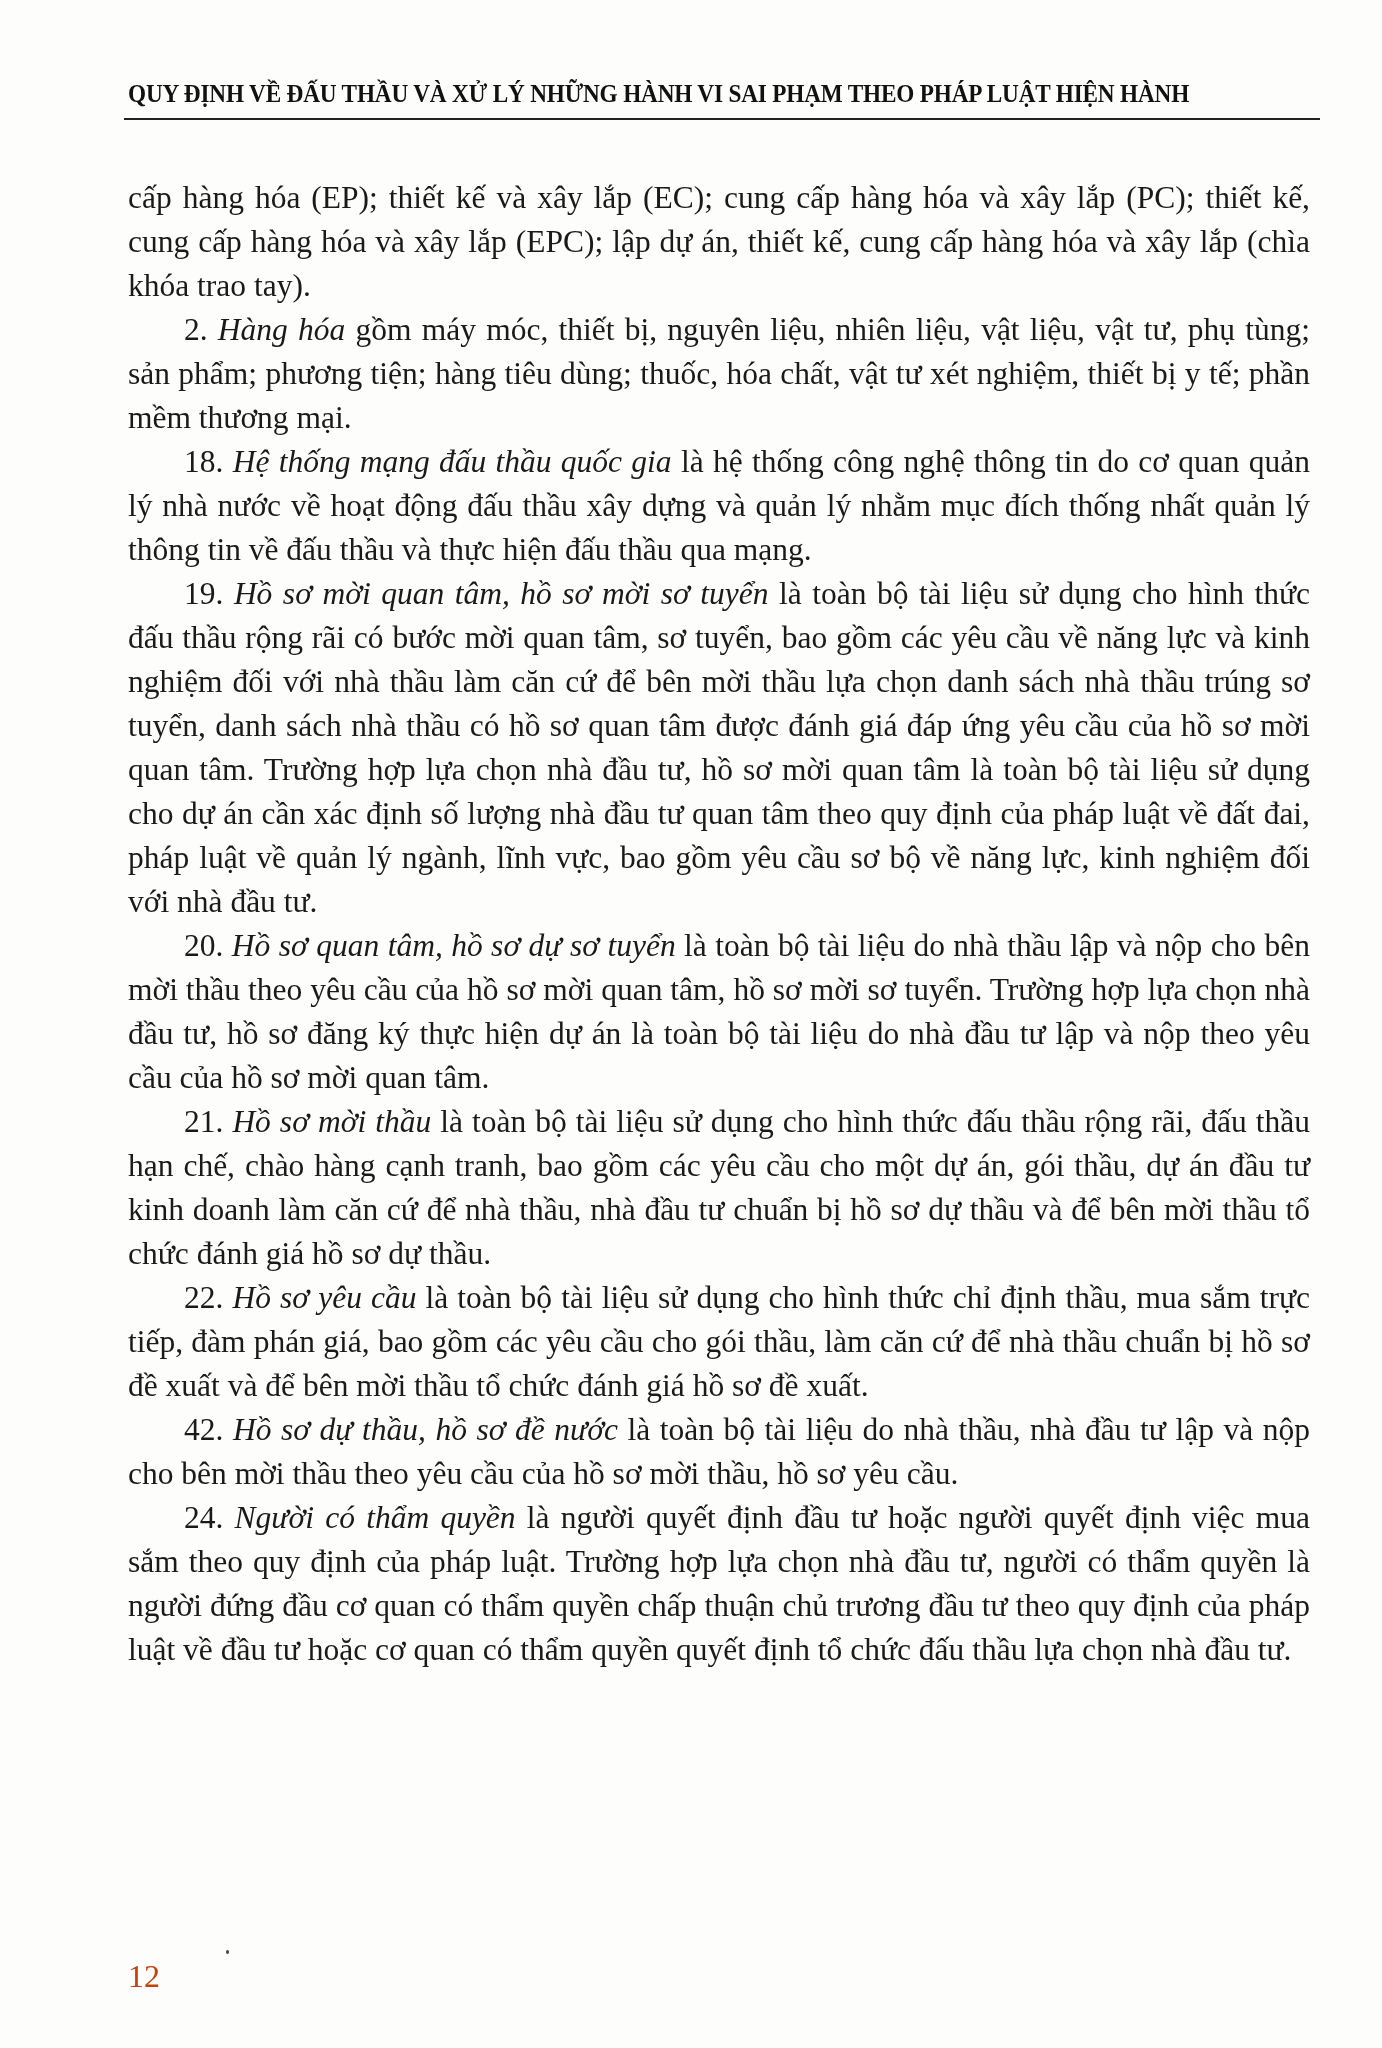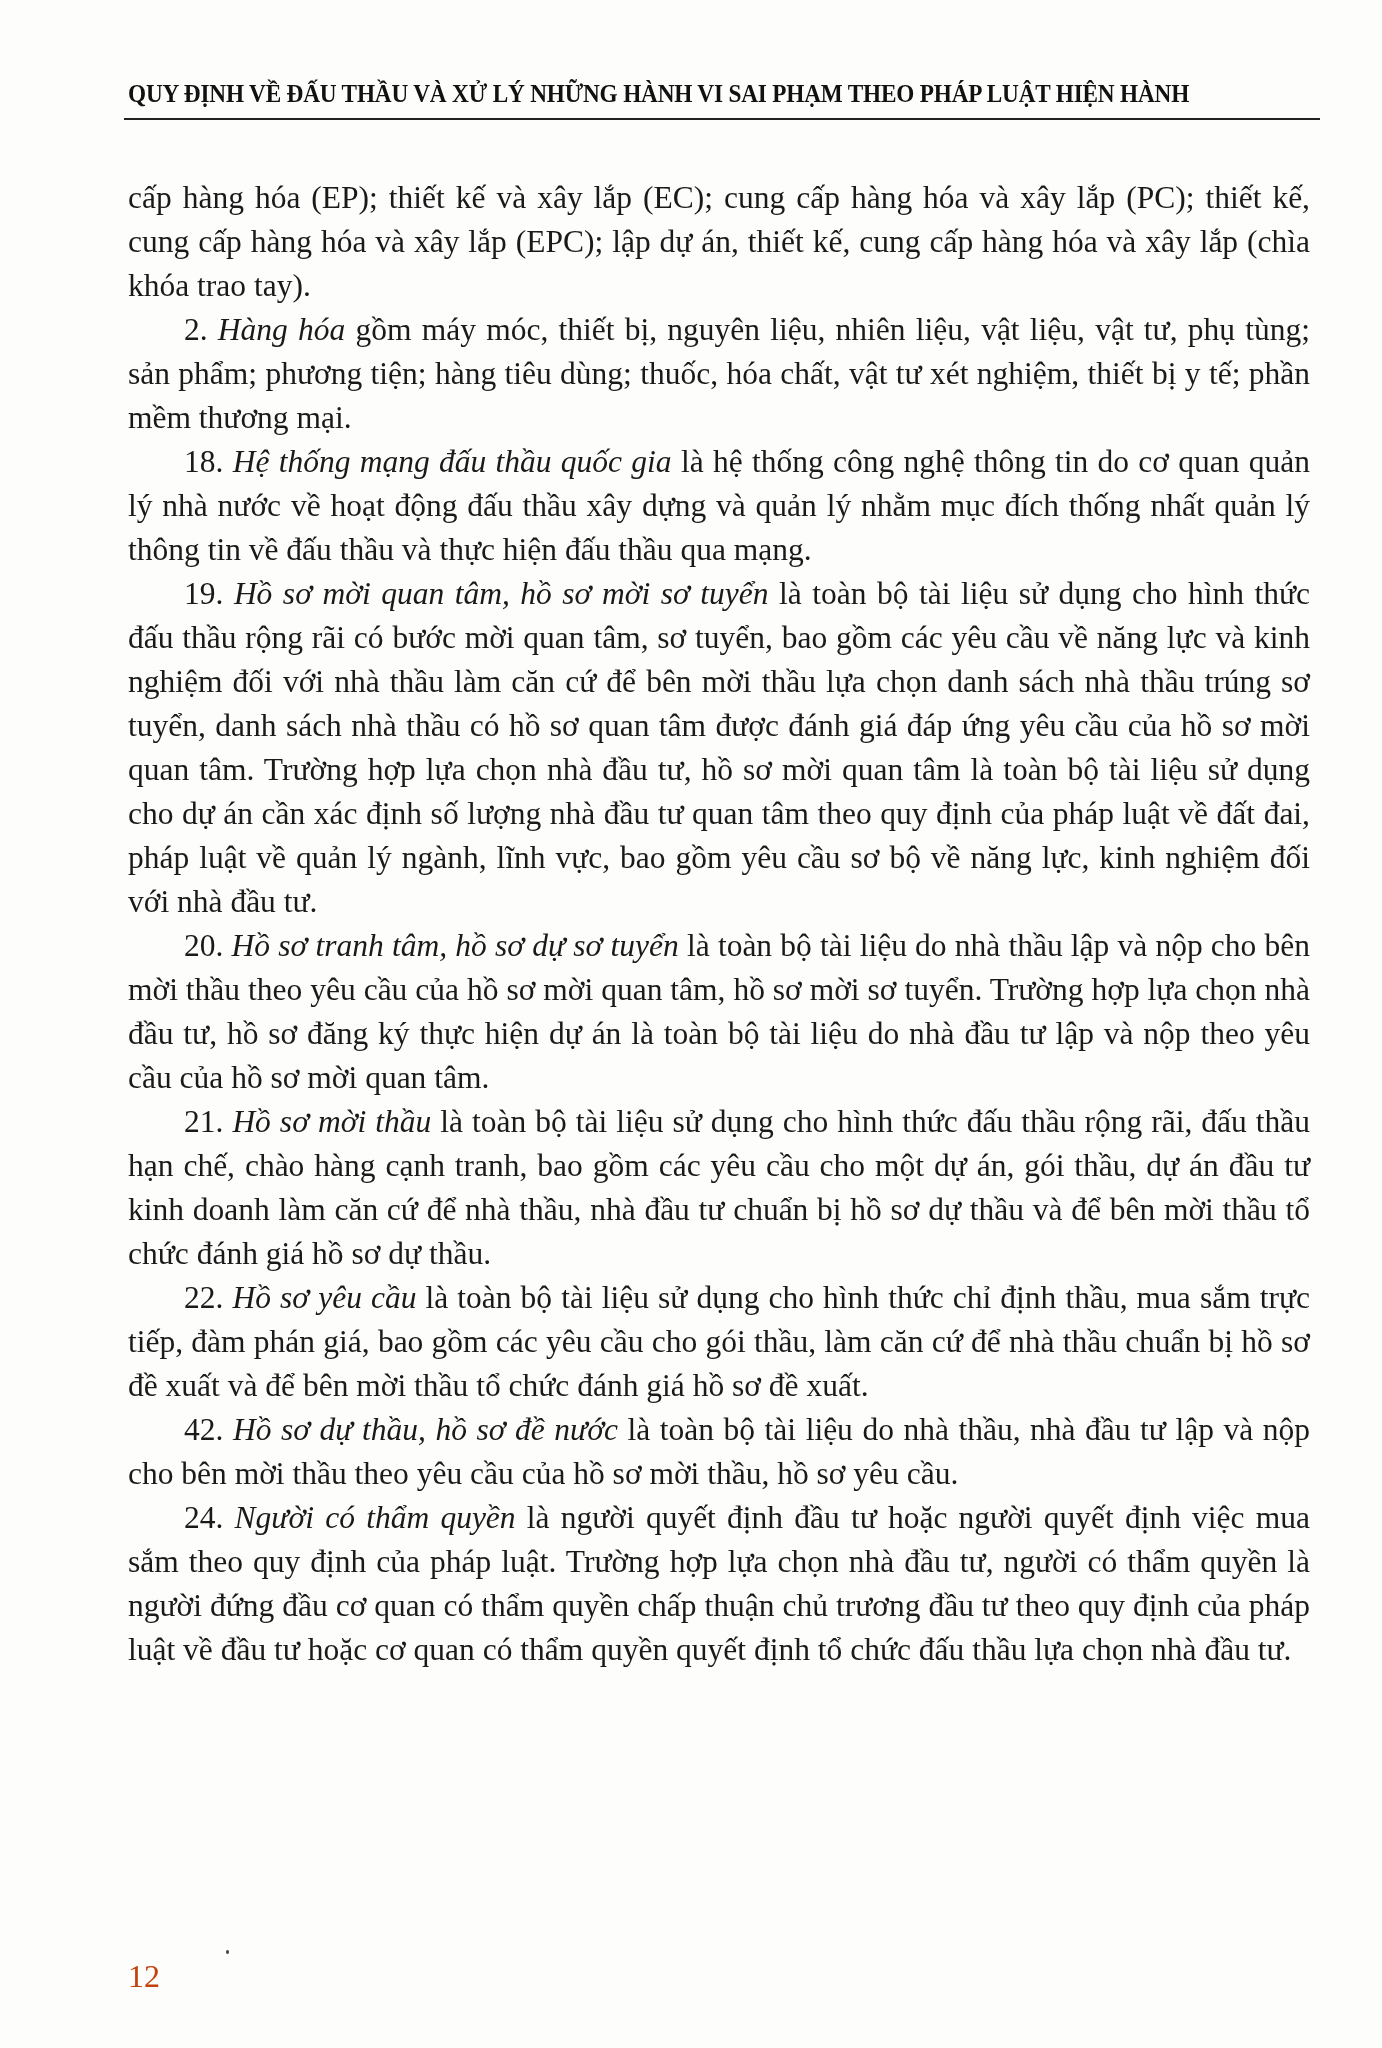--- a/index.html
+++ b/index.html
@@ -90,21 +90,21 @@
 
   <div class="body-text">
     <p>cấp hàng hóa (EP); thiết kế và xây lắp (EC); cung cấp hàng hóa và xây lắp (PC); thiết kế, cung cấp hàng hóa và xây lắp (EPC); lập dự án, thiết kế, cung cấp hàng hóa và xây lắp (chìa khóa trao tay).</p>
 
     <p class="item"><span>2.</span> <em>Hàng hóa</em><span> gồm máy móc, thiết bị, nguyên liệu, nhiên liệu, vật liệu, vật tư, phụ tùng; sản phẩm; phương tiện; hàng tiêu dùng; thuốc, hóa chất, vật tư xét nghiệm, thiết bị y tế; phần mềm thương mại.</span></p>
 
     <p class="item"><span>18.</span> <em>Hệ thống mạng đấu thầu quốc gia</em><span> là hệ thống công nghệ thông tin do cơ quan quản lý nhà nước về hoạt động đấu thầu xây dựng và quản lý nhằm mục đích thống nhất quản lý thông tin về đấu thầu và thực hiện đấu thầu qua mạng.</span></p>
 
     <p class="item"><span>19.</span> <em>Hồ sơ mời quan tâm, hồ sơ mời sơ tuyển</em><span> là toàn bộ tài liệu sử dụng cho hình thức đấu thầu rộng rãi có bước mời quan tâm, sơ tuyển, bao gồm các yêu cầu về năng lực và kinh nghiệm đối với nhà thầu làm căn cứ để bên mời thầu lựa chọn danh sách nhà thầu trúng sơ tuyển, danh sách nhà thầu có hồ sơ quan tâm được đánh giá đáp ứng yêu cầu của hồ sơ mời quan tâm. Trường hợp lựa chọn nhà đầu tư, hồ sơ mời quan tâm là toàn bộ tài liệu sử dụng cho dự án cần xác định số lượng nhà đầu tư quan tâm theo quy định của pháp luật về đất đai, pháp luật về quản lý ngành, lĩnh vực, bao gồm yêu cầu sơ bộ về năng lực, kinh nghiệm đối với nhà đầu tư.</span></p>
 
-    <p class="item"><span>20.</span> <em>Hồ sơ tranh tâm, hồ sơ dự sơ tuyển</em><span> là toàn bộ tài liệu do nhà thầu lập và nộp cho bên mời thầu theo yêu cầu của hồ sơ mời quan tâm, hồ sơ mời sơ tuyển. Trường hợp lựa chọn nhà đầu tư, hồ sơ đăng ký thực hiện dự án là toàn bộ tài liệu do nhà đầu tư lập và nộp theo yêu cầu của hồ sơ mời quan tâm.</span></p>
+    <p class="item"><span>20.</span> <em>Hồ sơ quan tâm, hồ sơ dự sơ tuyển</em><span> là toàn bộ tài liệu do nhà thầu lập và nộp cho bên mời thầu theo yêu cầu của hồ sơ mời quan tâm, hồ sơ mời sơ tuyển. Trường hợp lựa chọn nhà đầu tư, hồ sơ đăng ký thực hiện dự án là toàn bộ tài liệu do nhà đầu tư lập và nộp theo yêu cầu của hồ sơ mời quan tâm.</span></p>
 
     <p class="item"><span>21.</span> <em>Hồ sơ mời thầu</em><span> là toàn bộ tài liệu sử dụng cho hình thức đấu thầu rộng rãi, đấu thầu hạn chế, chào hàng cạnh tranh, bao gồm các yêu cầu cho một dự án, gói thầu, dự án đầu tư kinh doanh làm căn cứ để nhà thầu, nhà đầu tư chuẩn bị hồ sơ dự thầu và để bên mời thầu tổ chức đánh giá hồ sơ dự thầu.</span></p>
 
     <p class="item"><span>22.</span> <em>Hồ sơ yêu cầu</em><span> là toàn bộ tài liệu sử dụng cho hình thức chỉ định thầu, mua sắm trực tiếp, đàm phán giá, bao gồm các yêu cầu cho gói thầu, làm căn cứ để nhà thầu chuẩn bị hồ sơ đề xuất và để bên mời thầu tổ chức đánh giá hồ sơ đề xuất.</span></p>
 
     <p class="item"><span>42.</span> <em>Hồ sơ dự thầu, hồ sơ đề nước</em><span> là toàn bộ tài liệu do nhà thầu, nhà đầu tư lập và nộp cho bên mời thầu theo yêu cầu của hồ sơ mời thầu, hồ sơ yêu cầu.</span></p>
 
     <p class="item"><span>24.</span> <em>Người có thẩm quyền</em><span> là người quyết định đầu tư hoặc người quyết định việc mua sắm theo quy định của pháp luật. Trường hợp lựa chọn nhà đầu tư, người có thẩm quyền là người đứng đầu cơ quan có thẩm quyền chấp thuận chủ trương đầu tư theo quy định của pháp luật về đầu tư hoặc cơ quan có thẩm quyền quyết định tổ chức đấu thầu lựa chọn nhà đầu tư.</span></p>
   </div>
 

